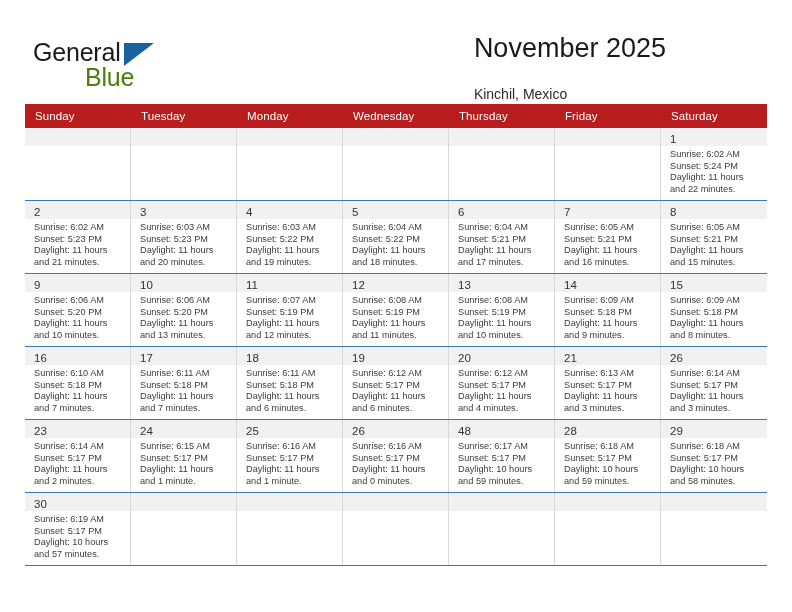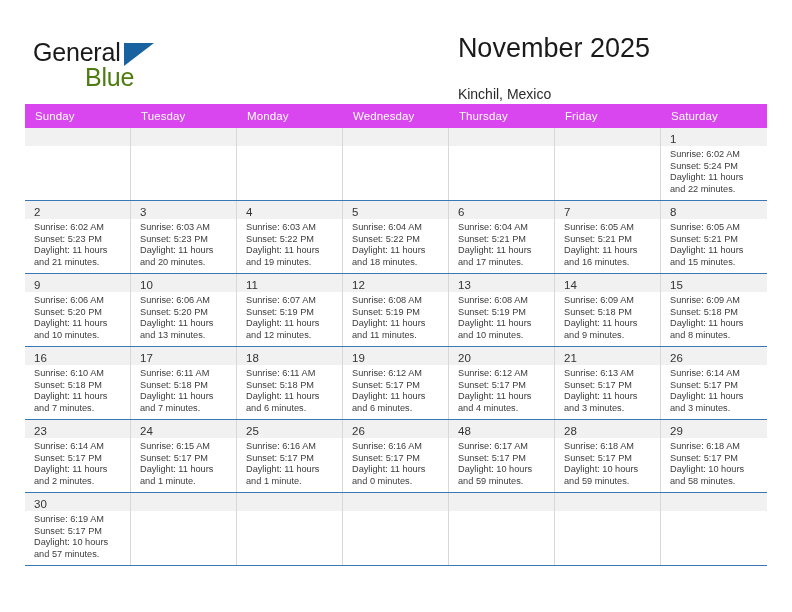--- a/index.html
+++ b/index.html
@@ -21,20 +21,21 @@
     box-sizing: border-box;
   }
 
   
   .header {
     position: absolute;
     left: 0;
     top: 0;
     width: 684px;
     height: 100px;
+    padding-left: 16px;
   }
   .logo {
     position: absolute;
     left: 33px;
     top: 38px;
     width: 190px;
     height: 52px;
   }
   .logo-general {
     position: absolute;
@@ -86,21 +87,21 @@
   
   .calendar {
     position: absolute;
     left: 25px;
     top: 104px;
     width: 742px;
   }
   .dow-row {
     display: flex;
     width: 742px;
-    background: #d946ef;
+    background: #b91c1c;
   }
   .dow-cell {
     width: 106px;
     box-sizing: border-box;
     padding: 5px 0 5px 10px;
     color: #ffffff;
     font-size: 11.5px;
     line-height: 14px;
     letter-spacing: 0.1px;
   }

